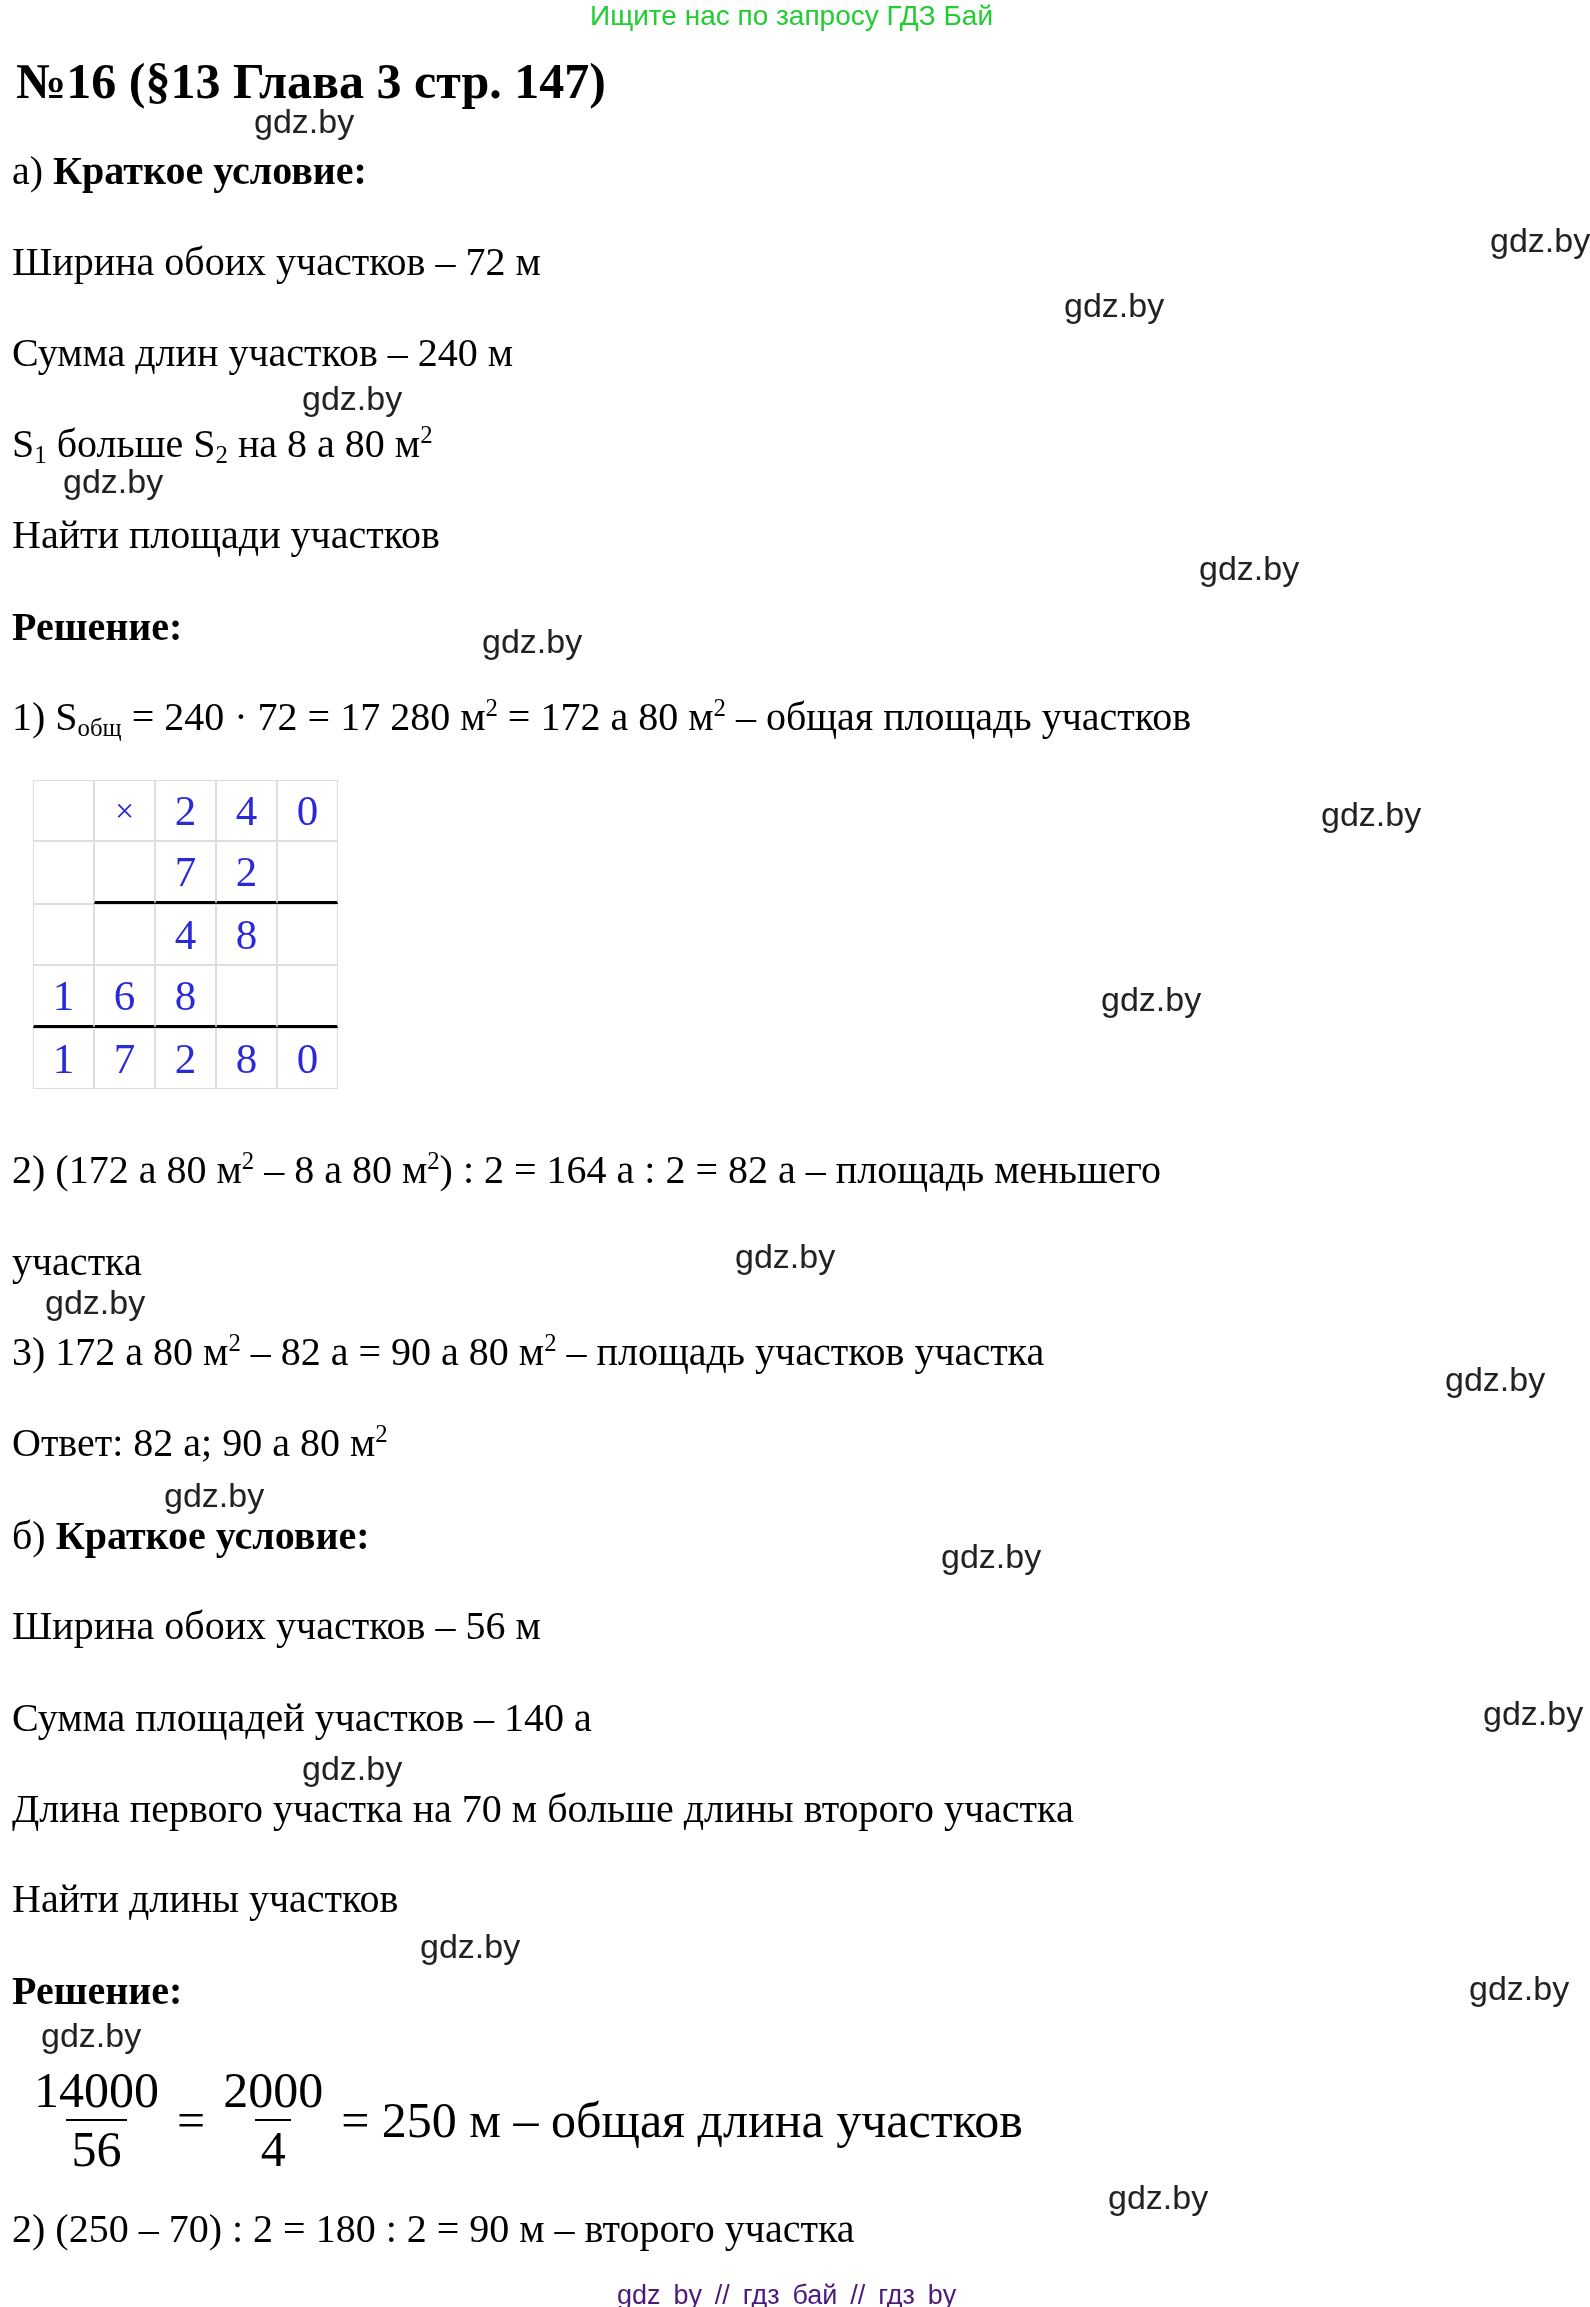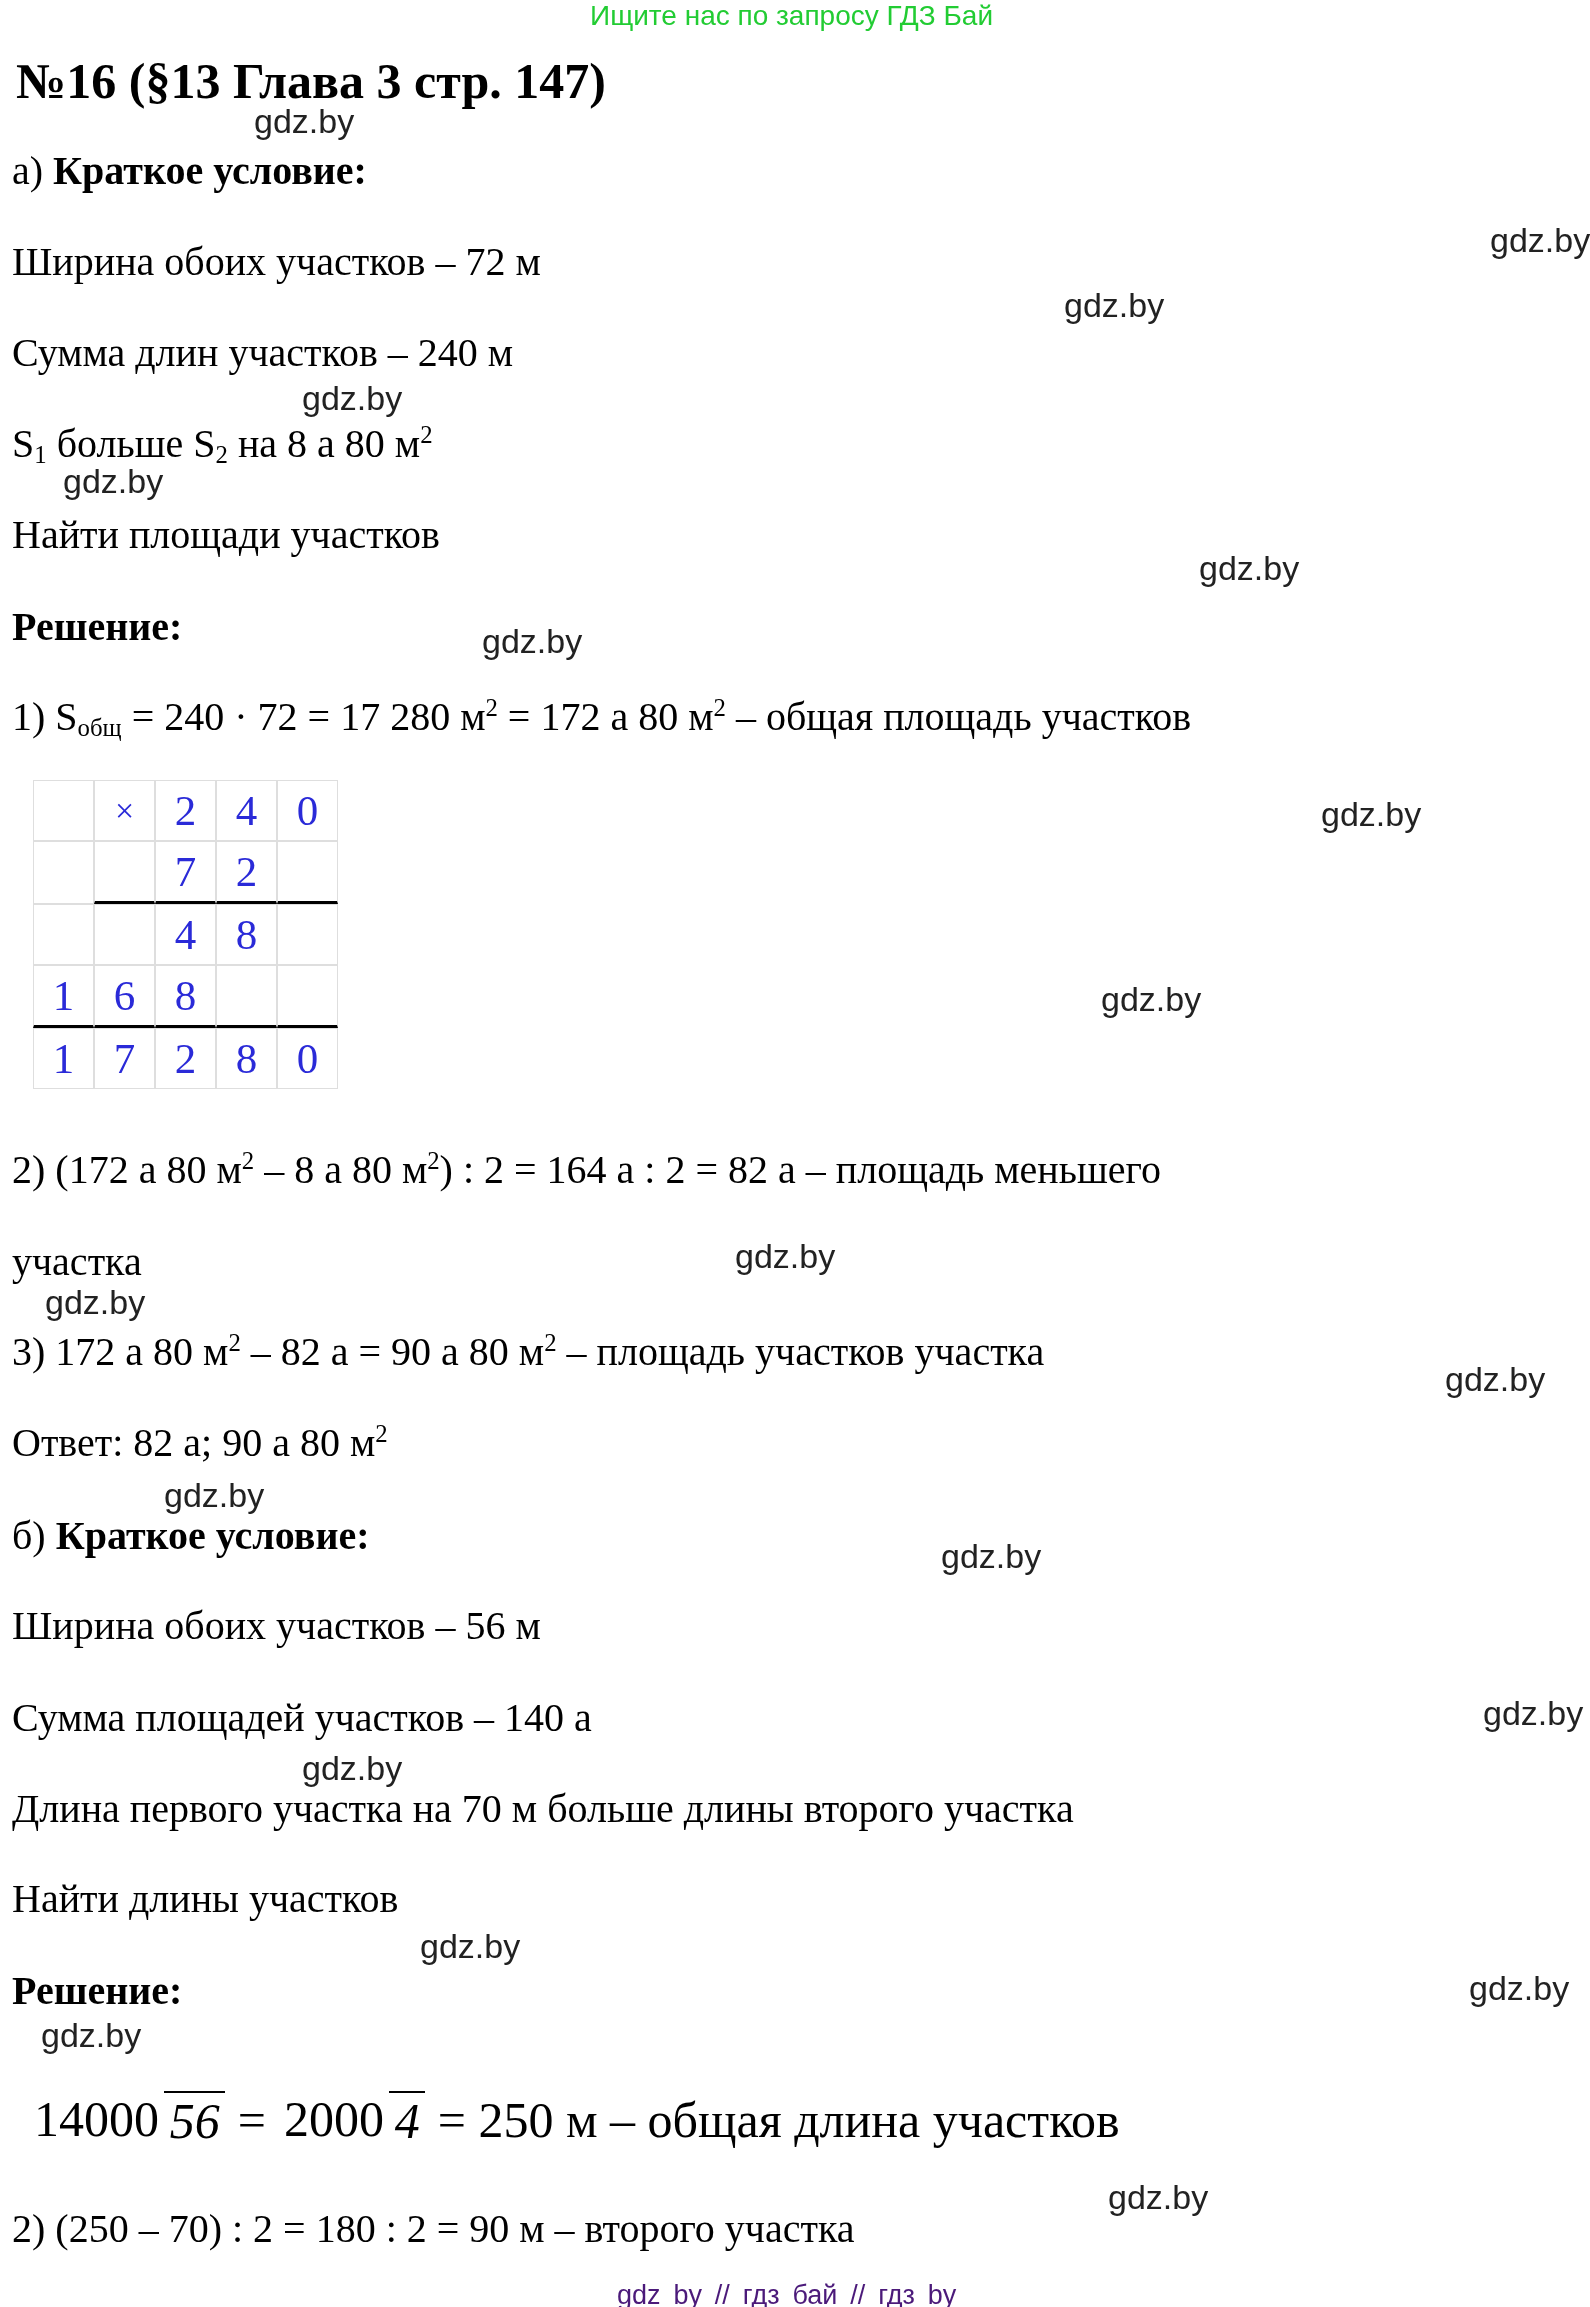--- a/index.html
+++ b/index.html
@@ -21,23 +21,23 @@
   .mtable { position:absolute; left:33px; top:780px; border-collapse:separate;
             border-spacing:0; background:#dedede; }
   .mtable td { width:59px; height:59px; background:#fff; border:1.8px solid #dedede;
                text-align:center; vertical-align:middle; color:#2a2ad8;
                font-family:"Liberation Serif","DejaVu Serif",serif; font-size:43px; padding:0; }
   .mtable td.ul { border-bottom:3.6px solid #000; }
   .mtable td.times { font-size:34px; }
   
   .frac-line { left:16px; top:2061px; font-size:50px; height:117px; display:flex;
                align-items:center; font-family:"Liberation Serif","DejaVu Serif",serif; }
-  .frac { display:inline-flex; flex-direction:row; align-items:center; margin:0 12.6px; }
+  .frac { display:inline-flex; flex-direction:column; align-items:center; margin:0 12.6px; }
   .frac .num { padding:0 5.4px 1.8px; line-height:54px; }
-  .frac .den { padding:1.8px 5.4px 0; line-height:54px; border-top:2.7px solid #000;font-style:italic; }
+  .frac .den { padding:1.8px 5.4px 0; line-height:54px; border-top:2.7px solid #000; }
 </style>
 </head>
 <body>
 
 <div class="abs banner">Ищите нас по запросу ГДЗ Бай</div>
 
 <div class="abs title">№16 (§13 Глава 3 стр. 147)</div>
 
 <div class="abs wm" style="left:254px;top:106px">gdz.by</div>
 <div class="abs wm" style="left:1490px;top:225px">gdz.by</div>

